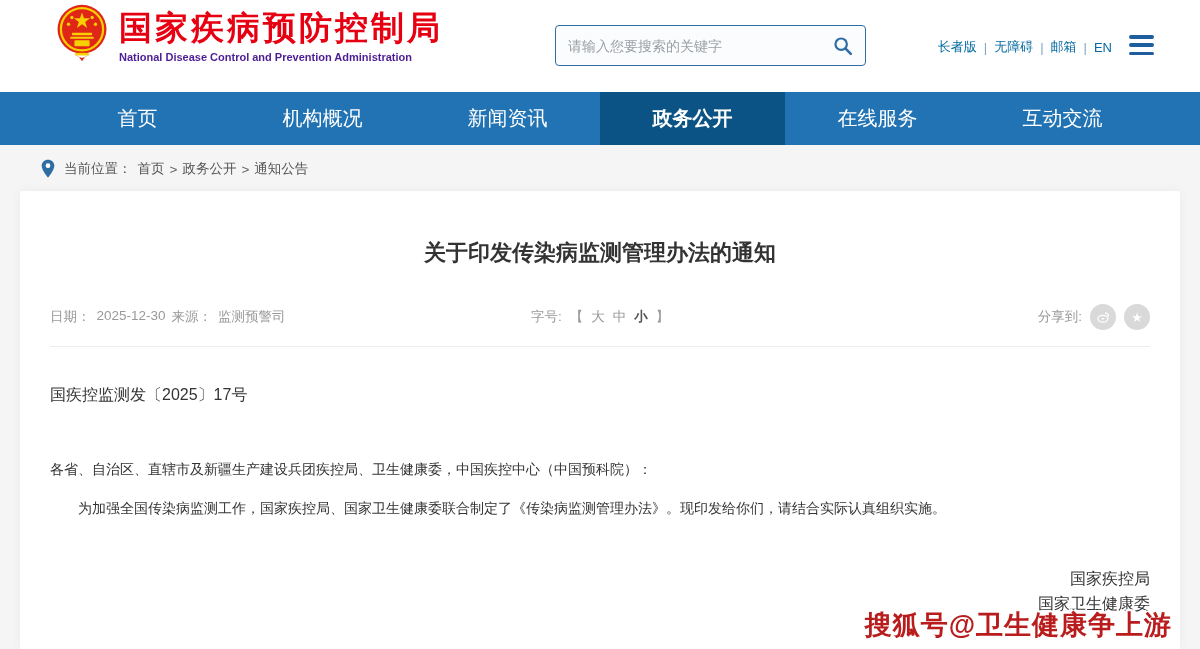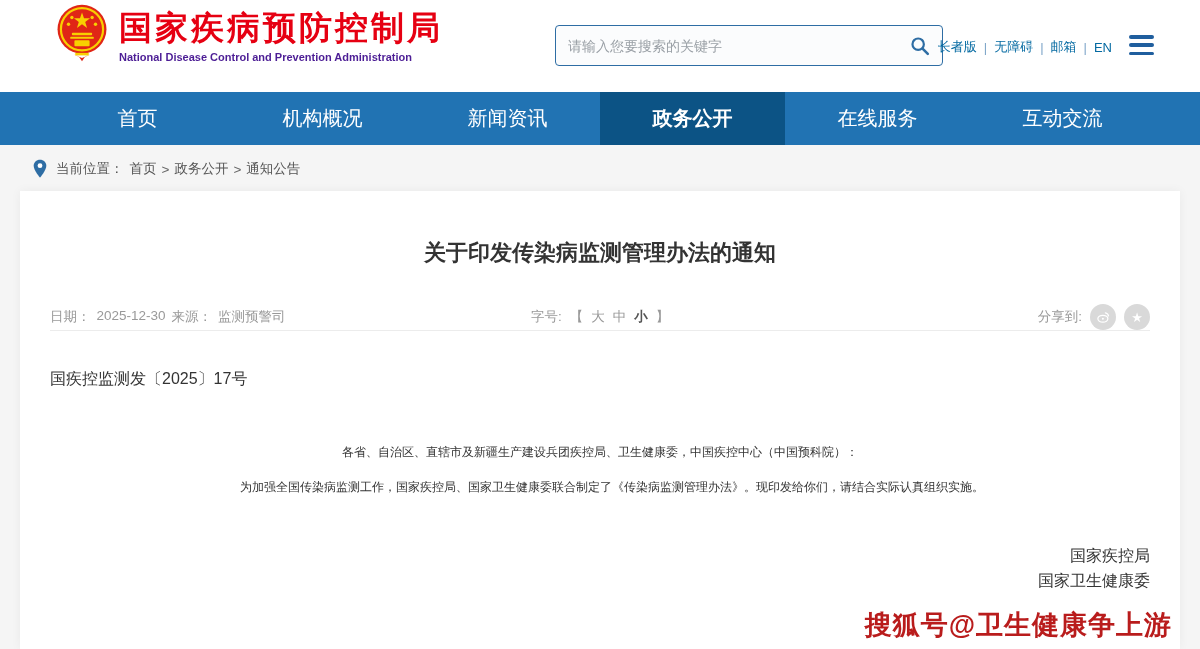--- a/index.html
+++ b/index.html
@@ -6,21 +6,21 @@
   html,body { width:1200px; height:649px; overflow:hidden; }
   body { font-family:"Liberation Sans","DejaVu Sans",sans-serif; background:#f5f5f5; position:relative; }
 
   
   .topbar { position:relative; height:92px; background:#ffffff; }
   .brand { position:absolute; left:55px; top:0; display:flex; align-items:center; }
   .emblem { width:54px; height:72px; margin-right:10px; }
   .brand-zh { color:#e60012; font-size:33px; font-weight:bold; letter-spacing:3px; line-height:1.15; }
   .brand-en { color:#4c1d95; font-size:11px; font-weight:bold; margin-top:4px; }
 
-  .search { position:absolute; left:555px; top:25px; width:388px; height:41px;
+  .search { position:absolute; left:555px; top:25px; width:311px; height:41px;
             border:1px solid #2e6da4; border-radius:4px; background:#fbfcfd;
             display:flex; align-items:center; }
   .search input { flex:1; border:none; outline:none; background:transparent;
             font-size:14px; color:#333; padding:0 12px; font-family:inherit; }
   .search input::placeholder { color:#9aa0a6; }
   .search-btn { width:44px; height:100%; border:none; background:transparent; cursor:pointer;
             display:flex; align-items:center; justify-content:center; }
 
   .quick-links { position:absolute; right:88px; top:38px; font-size:13px; color:#2e6da4;
             display:flex; align-items:center; gap:7px; }
@@ -32,44 +32,44 @@
   .hamburger span { display:block; height:3.5px; background:#1f5e9e; border-radius:2px; }
 
   
   .nav { height:53px; background:#2173b3; display:flex; justify-content:center; }
   .nav-inner { width:1110px; display:flex; }
   .nav-item { flex:1; height:53px; display:flex; align-items:center; justify-content:center;
             color:#ffffff; font-size:20px; cursor:pointer; }
   .nav-item.active { background:#0c5385; font-weight:bold; }
 
   
-  .crumb-row { height:48px; display:flex; align-items:center; padding-left:32px; font-size:13.5px; color:#555; }
+  .crumb-row { height:48px; display:flex; align-items:center; padding-left:40px; font-size:13.5px; color:#555; }
   .crumb-row .pin { width:16px; height:20px; margin-right:8px; }
   .crumb-row a { color:#555; text-decoration:none; cursor:pointer; }
   .crumb-sep { margin:0 5px; color:#666; }
   .crumb-label { margin-right:6px; }
 
   
   .panel { position:absolute; left:20px; right:20px; top:191px; bottom:0;
             background:#ffffff; box-shadow:0 0 10px rgba(0,0,0,0.05); padding:0 30px; }
   .article-title { text-align:center; font-size:22px; font-weight:600; color:#333; margin-top:47px; }
 
-  .meta { display:flex; align-items:center; margin-top:36px; 
+  .meta { display:flex; align-items:center; margin-top:36px; padding-bottom:16px;
             border-bottom:1px solid #ececec; font-size:13.5px; color:#999; }
   .meta-left { flex:1; display:flex; gap:6px; }
   .meta-center { display:flex; gap:8px; align-items:center; color:#999; }
   .meta-center .fs { cursor:pointer; }
   .meta-center .fs.small { color:#555; font-weight:bold; }
   .meta-right { flex:1; display:flex; justify-content:flex-end; align-items:center; gap:8px; }
   .share-circle { width:26px; height:26px; border-radius:50%; background:#d9d9d9; cursor:pointer;
             display:flex; align-items:center; justify-content:center; color:#fff; font-size:13px; }
 
   .doc-number { text-align:left; font-size:16px; color:#333; margin-top:38px; }
 
-  .body-p { font-size:12px; color:#333; line-height:1.7;text-align:center; }
+  .body-p { font-size:14px; color:#333; line-height:1.7; }
   .p1 { margin-top:52px; }
   .p2 { margin-top:15px; text-indent:2em; }
 
   .sig { text-align:right; font-size:16px; color:#333;font-family:Liberation Serif, serif; }
   .sig1 { margin-top:48px; }
   .sig2 { margin-top:4px; }
 
   
   .watermark { position:absolute; right:28px; bottom:6px; font-size:27px; font-weight:bold;
             color:#b91c1c; letter-spacing:1px; pointer-events:none;

